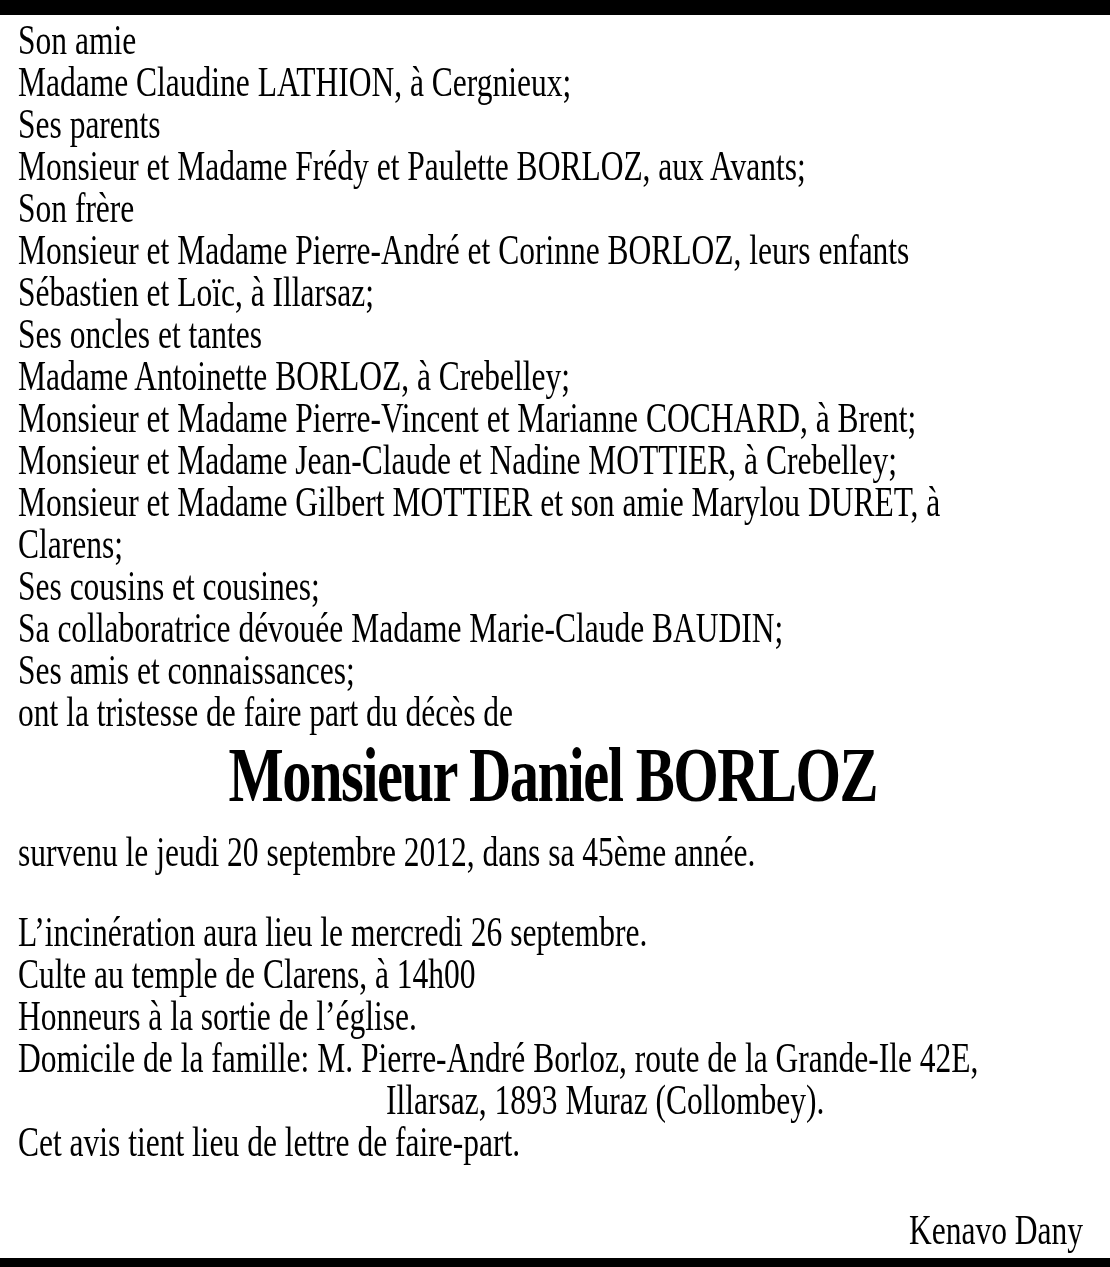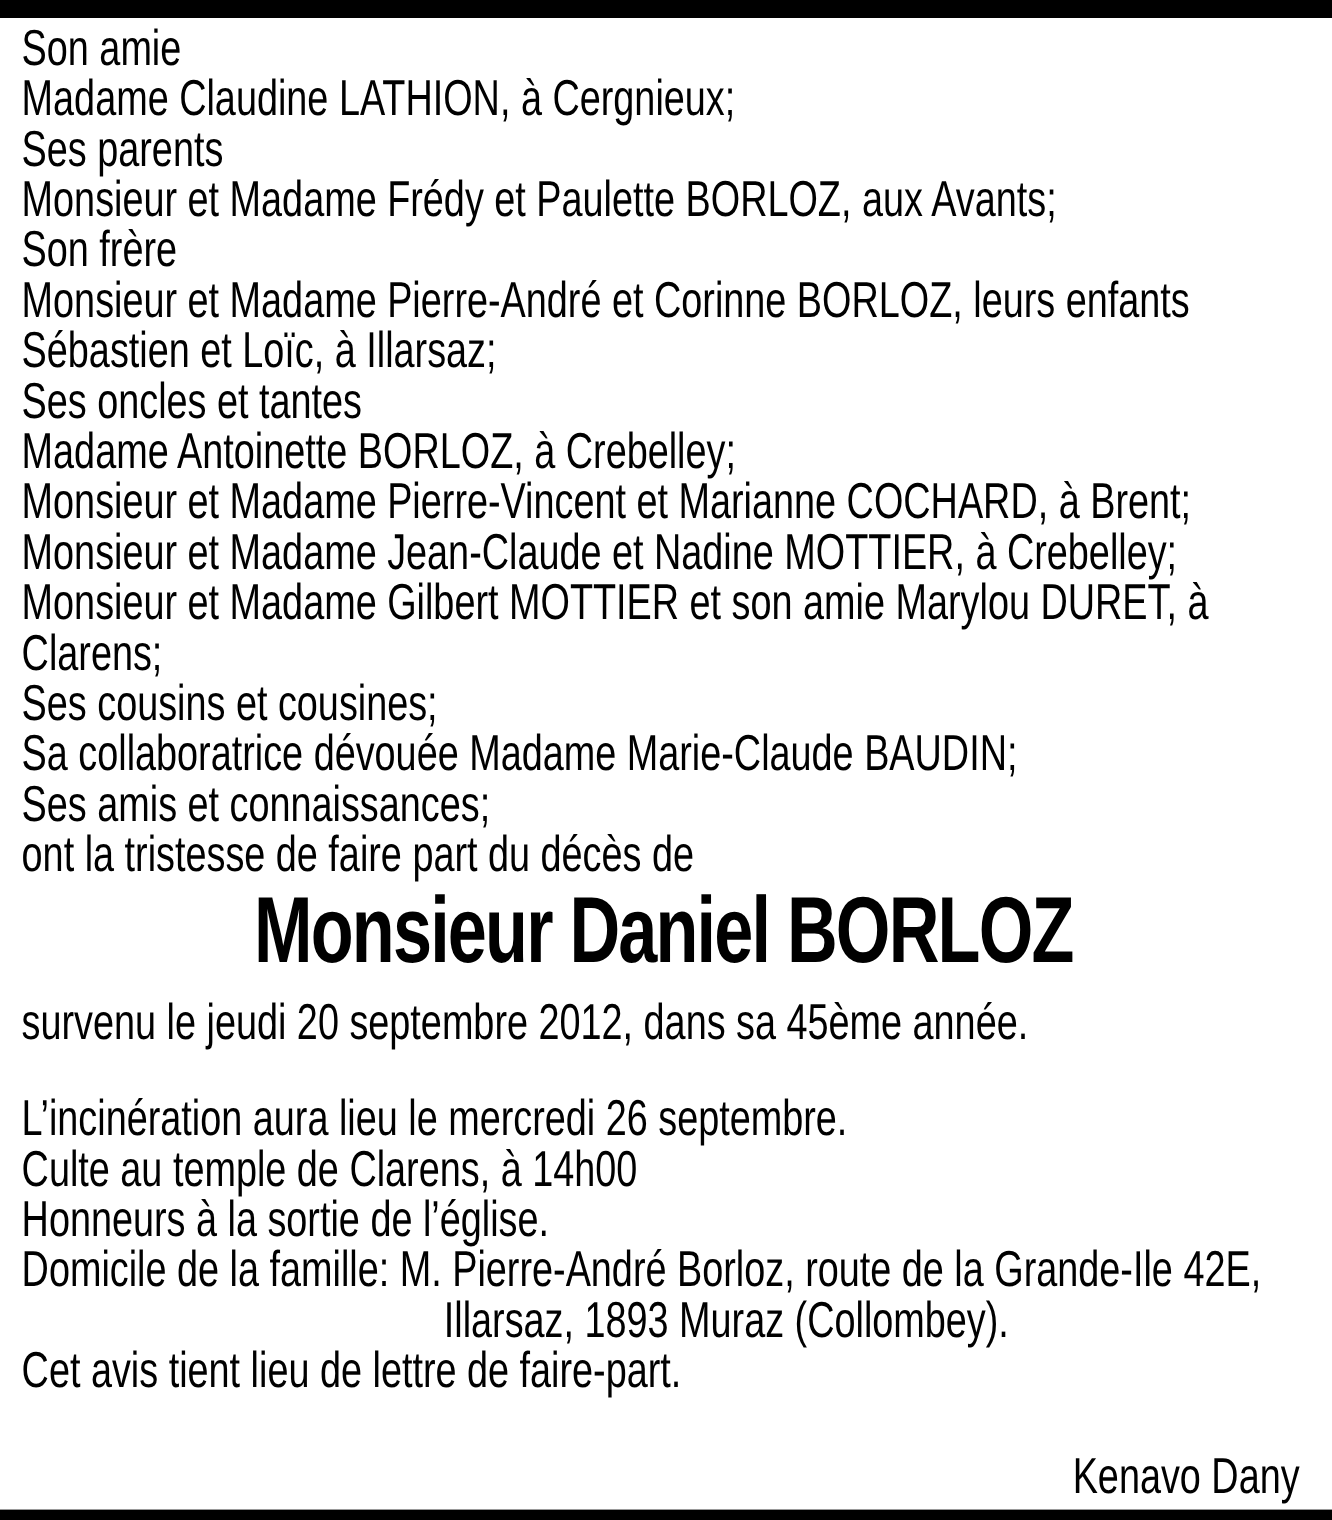--- a/index.html
+++ b/index.html
@@ -3,21 +3,21 @@
 <meta charset="utf-8">
 <style>
   * { margin: 0; padding: 0; box-sizing: border-box; }
   html, body { background: #ffffff; }
   .page {
     position: relative;
     width: 1110px;
     height: 1267px;
     background: #ffffff;
     overflow: hidden;
-    font-family: Liberation Sans, sans-serif;
+    font-family: Liberation Serif, serif;
     color: #000000;
   }
   .bar {
     position: absolute;
     left: 0;
     width: 100%;
     background: #000000;
   }
   .bar.top { top: 0; height: 15px; }
   .bar.bottom { bottom: 0; height: 9px; }

